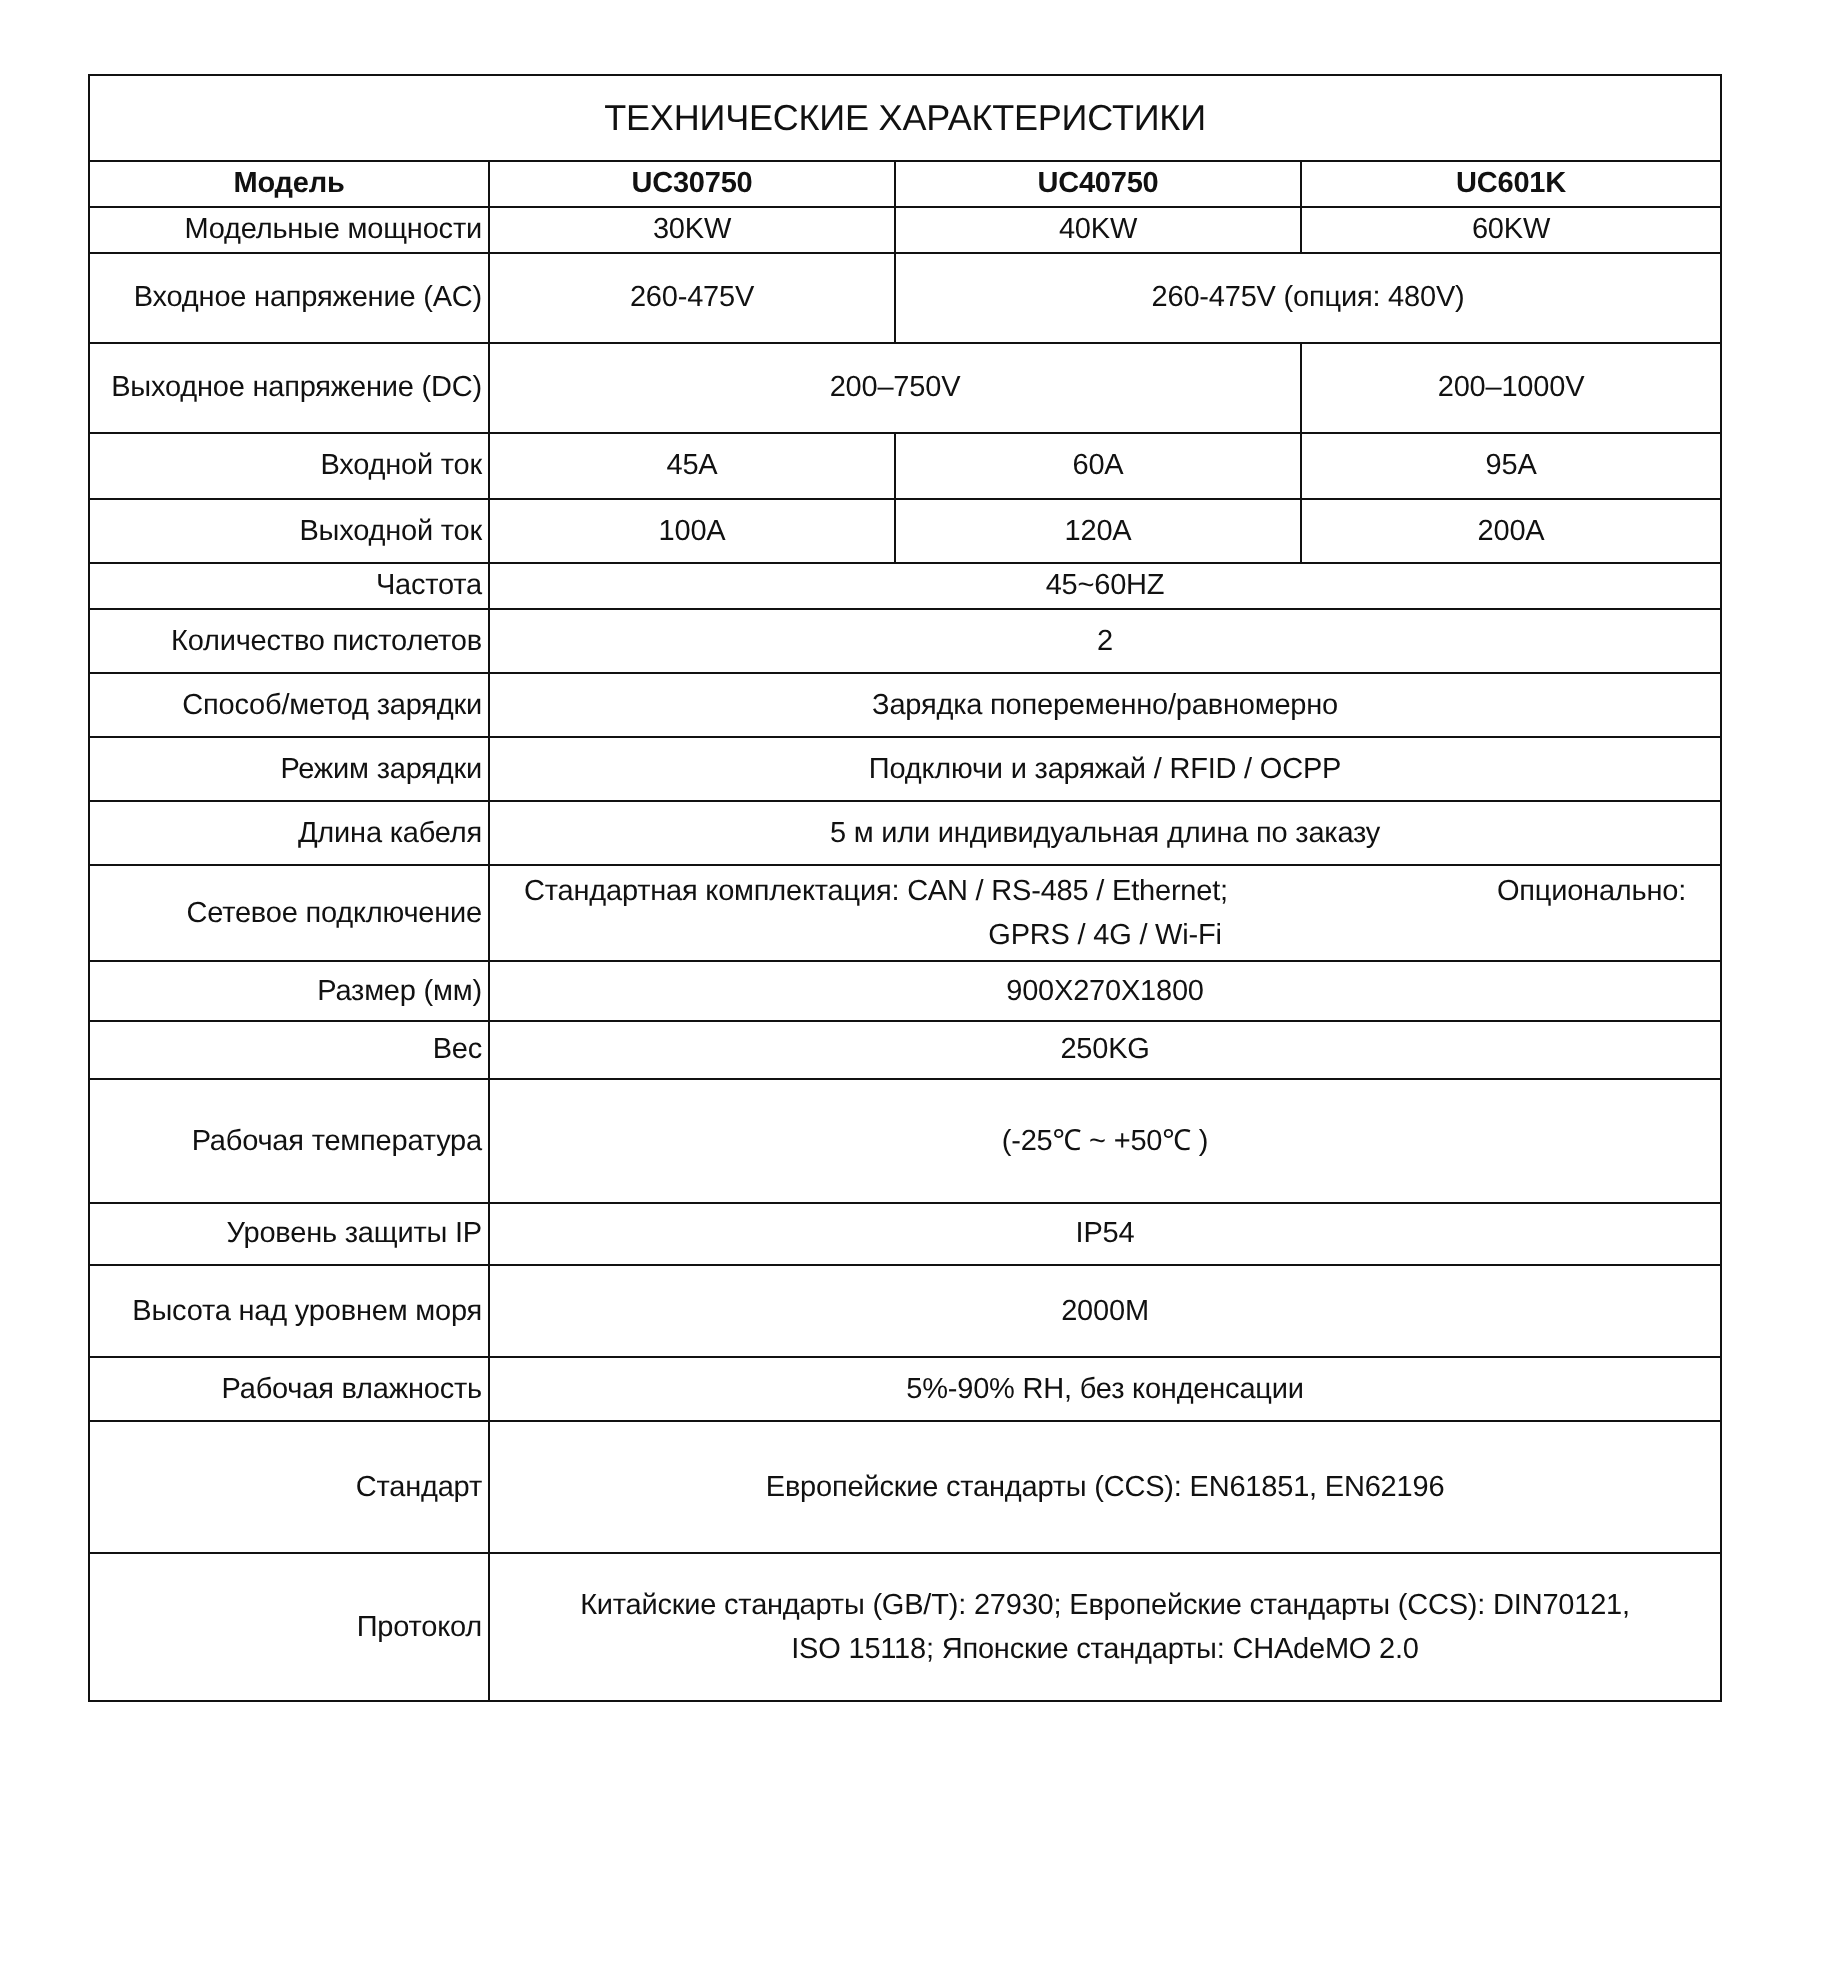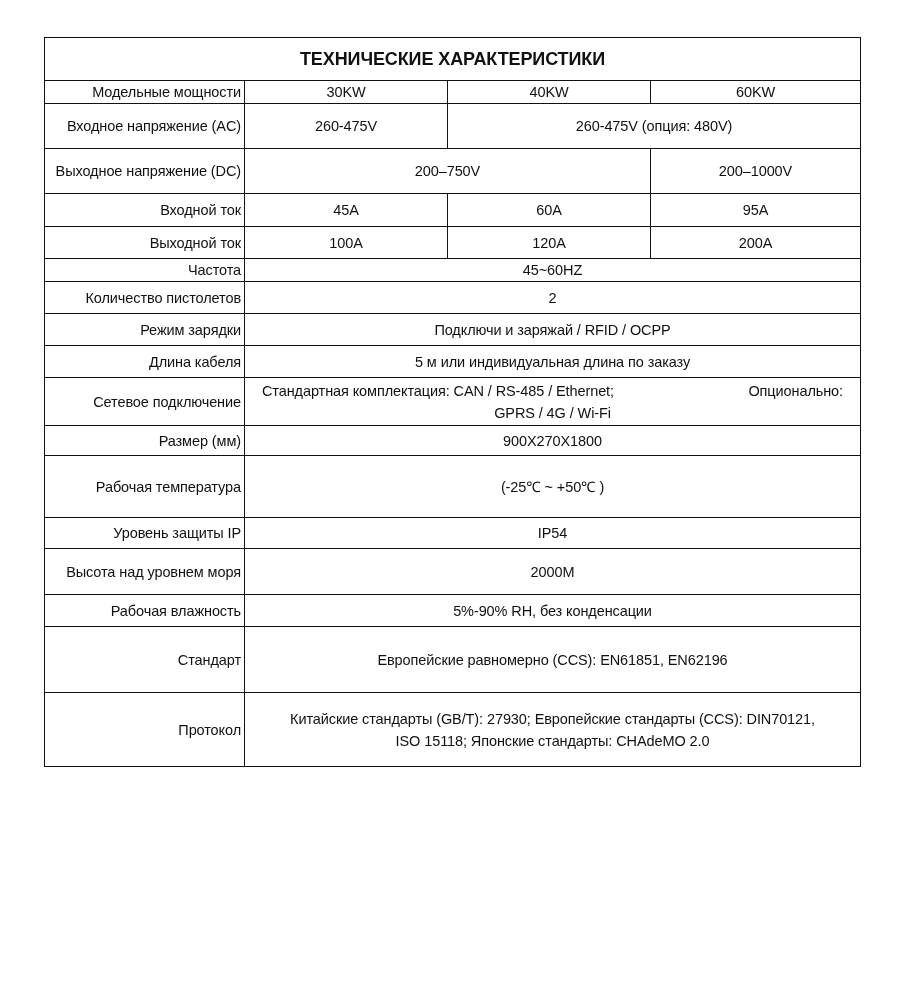--- a/index.html
+++ b/index.html
@@ -30,21 +30,21 @@
       padding: 0 3px;
       vertical-align: middle;
       line-height: 22px;
       overflow: hidden;
     }
     td.c { text-align: center; }
     td.l { text-align: right; }
     td.b { font-weight: bold; }
     td.title {
       text-align: center;
-      font-weight: bold;
+      font-weight: normal;
       font-size: 18px;
       height: 42px;
     }
     .netline {
       display: flex;
       justify-content: space-between;
       padding: 0 14px;
     }
     col.c0 { width: 200px; }
     col.c1 { width: 203px; }
@@ -57,20 +57,26 @@
 <table class="spec">
   <colgroup>
     <col class="c0">
       <col class="c1">
       <col class="c2">
       <col class="c3">
   </colgroup>
   <tbody>
     <tr>
       <td class="title" colspan="4">ТЕХНИЧЕСКИЕ ХАРАКТЕРИСТИКИ</td>
+    </tr>
+    <tr style="height:22px">
+      <td class="c b">Модель</td>
+      <td class="c b">UC30750</td>
+      <td class="c b">UC40750</td>
+      <td class="c b">UC601K</td>
     </tr>
     <tr style="height:22px">
       <td class="l">Модельные мощности</td>
       <td class="c">30KW</td>
       <td class="c">40KW</td>
       <td class="c">60KW</td>
     </tr>
     <tr style="height:45px">
       <td class="l">Входное напряжение (AC)</td>
       <td class="c">260-475V</td>
@@ -95,20 +101,24 @@
     </tr>
     <tr style="height:19px">
       <td class="l">Частота</td>
       <td class="c" colspan="3">45~60HZ</td>
     </tr>
     <tr style="height:32px">
       <td class="l">Количество пистолетов</td>
       <td class="c" colspan="3">2</td>
     </tr>
     <tr style="height:32px">
+      <td class="l">Способ/метод зарядки</td>
+      <td class="c" colspan="3">Зарядка попеременно/равномерно</td>
+    </tr>
+    <tr style="height:32px">
       <td class="l">Режим зарядки</td>
       <td class="c" colspan="3">Подключи и заряжай / RFID / OCPP</td>
     </tr>
     <tr style="height:32px">
       <td class="l">Длина кабеля</td>
       <td class="c" colspan="3">5 м или индивидуальная длина по заказу</td>
     </tr>
     <tr style="height:48px">
       <td class="l">Сетевое подключение</td>
       <td class="c" colspan="3">
@@ -116,39 +126,43 @@
           <span>Стандартная комплектация: CAN / RS-485 / Ethernet;</span>
           <span>Опционально:</span>
         </div>
         <div>GPRS / 4G / Wi-Fi</div>
       </td>
     </tr>
     <tr style="height:30px">
       <td class="l">Размер (мм)</td>
       <td class="c" colspan="3">900X270X1800</td>
     </tr>
+    <tr style="height:29px">
+      <td class="l">Вес</td>
+      <td class="c" colspan="3">250KG</td>
+    </tr>
     <tr style="height:62px">
       <td class="l">Рабочая температура</td>
       <td class="c" colspan="3">(-25℃ ~ +50℃ )</td>
     </tr>
     <tr style="height:31px">
       <td class="l">Уровень защиты IP</td>
       <td class="c" colspan="3">IP54</td>
     </tr>
     <tr style="height:46px">
       <td class="l">Высота над уровнем моря</td>
       <td class="c" colspan="3">2000M</td>
     </tr>
     <tr style="height:32px">
       <td class="l">Рабочая влажность</td>
       <td class="c" colspan="3">5%-90% RH, без конденсации</td>
     </tr>
     <tr style="height:66px">
       <td class="l">Стандарт</td>
-      <td class="c" colspan="3">Европейские равномерно (CCS): EN61851, EN62196</td>
+      <td class="c" colspan="3">Европейские стандарты (CCS): EN61851, EN62196</td>
     </tr>
     <tr style="height:74px">
       <td class="l">Протокол</td>
       <td class="c" colspan="3">
         <div>Китайские стандарты (GB/T): 27930; Европейские стандарты (CCS): DIN70121,</div>
         <div>ISO 15118; Японские стандарты: CHAdeMO 2.0</div>
       </td>
     </tr>
   </tbody>
 </table>

